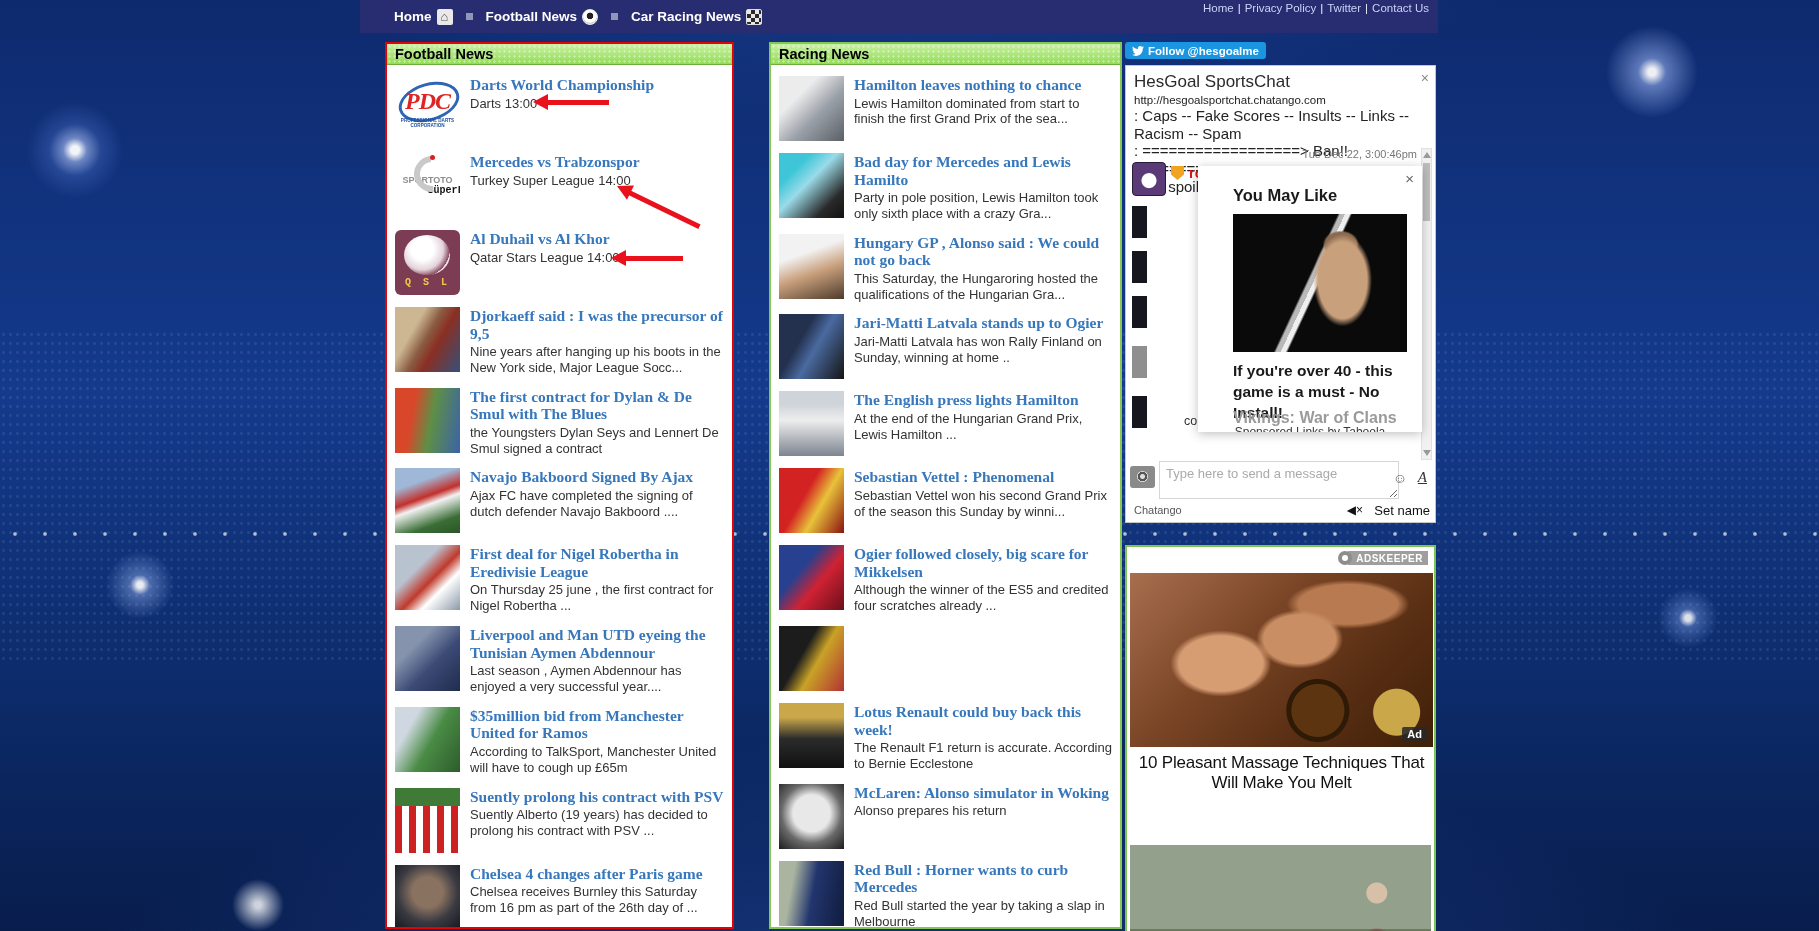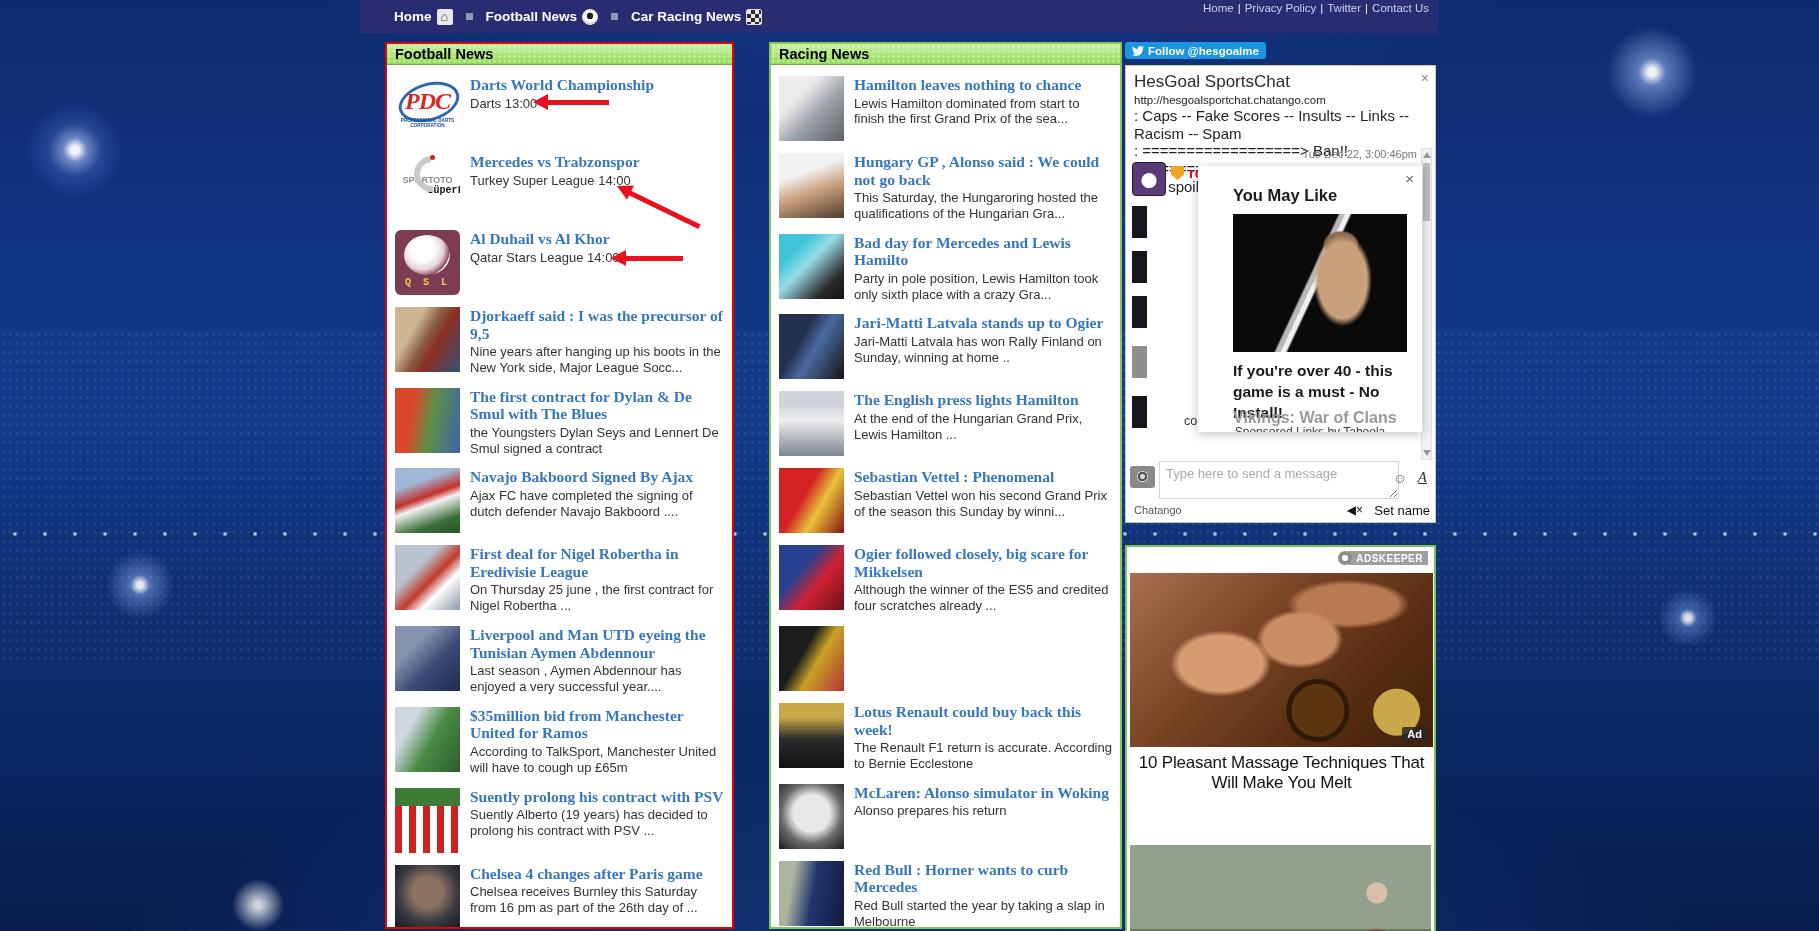--- a/index.html
+++ b/index.html
@@ -312,31 +312,31 @@
   <div class="col-header">Racing News</div>
   <div id="racing-list">
       <div class="news-item">
     <div class="thumb photo-hamilton-portrait"></div>
     <div class="item-text">
       <div class="item-title">Hamilton leaves nothing to chance</div>
       <div class="item-desc">Lewis Hamilton dominated from start to finish the first Grand Prix of the sea...</div>
     </div>
   </div>
       <div class="news-item">
+    <div class="thumb photo-mercedes-duo"></div>
+    <div class="item-text">
+      <div class="item-title">Bad day for Mercedes and Lewis Hamilto</div>
+      <div class="item-desc">Party in pole position, Lewis Hamilton took only sixth place with a crazy Gra...</div>
+    </div>
+  </div>
+      <div class="news-item">
     <div class="thumb photo-alonso-cap"></div>
     <div class="item-text">
       <div class="item-title">Hungary GP , Alonso said : We could not go back</div>
       <div class="item-desc">This Saturday, the Hungaroring hosted the qualifications of the Hungarian Gra...</div>
-    </div>
-  </div>
-      <div class="news-item">
-    <div class="thumb photo-mercedes-duo"></div>
-    <div class="item-text">
-      <div class="item-title">Bad day for Mercedes and Lewis Hamilto</div>
-      <div class="item-desc">Party in pole position, Lewis Hamilton took only sixth place with a crazy Gra...</div>
     </div>
   </div>
       <div class="news-item">
     <div class="thumb photo-latvala-cockpit"></div>
     <div class="item-text">
       <div class="item-title">Jari-Matti Latvala stands up to Ogier</div>
       <div class="item-desc">Jari-Matti Latvala has won Rally Finland on Sunday, winning at home ..</div>
     </div>
   </div>
       <div class="news-item">

